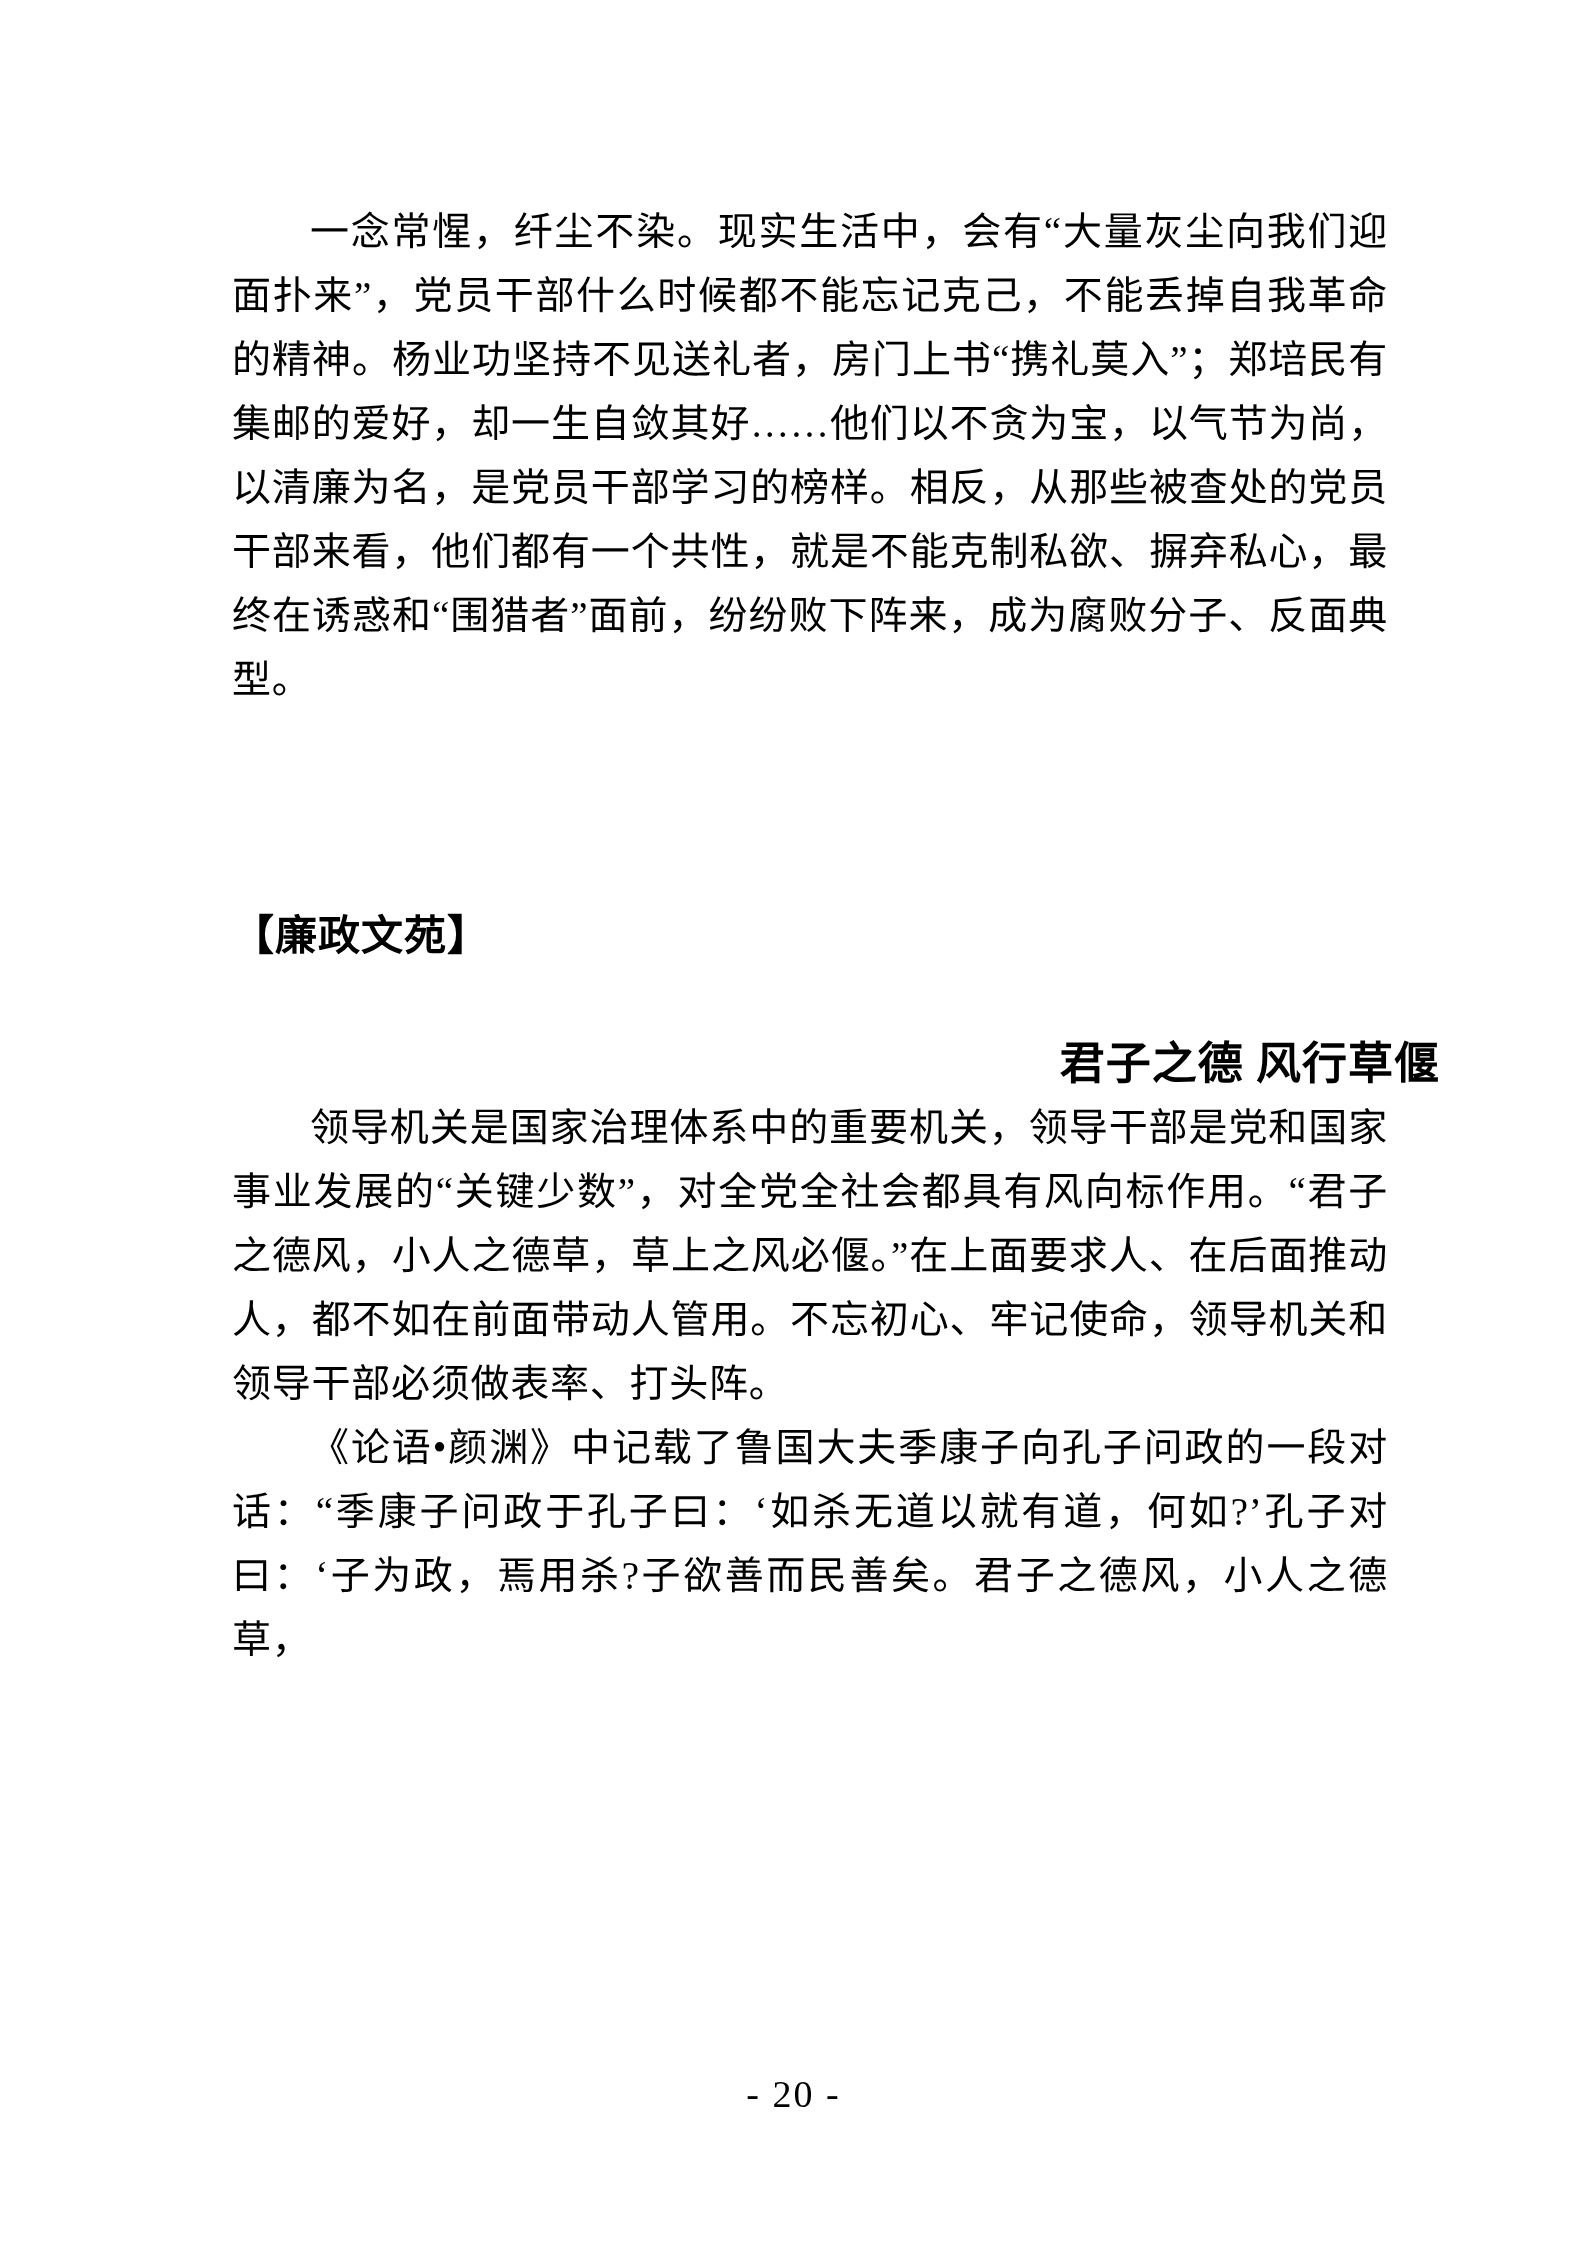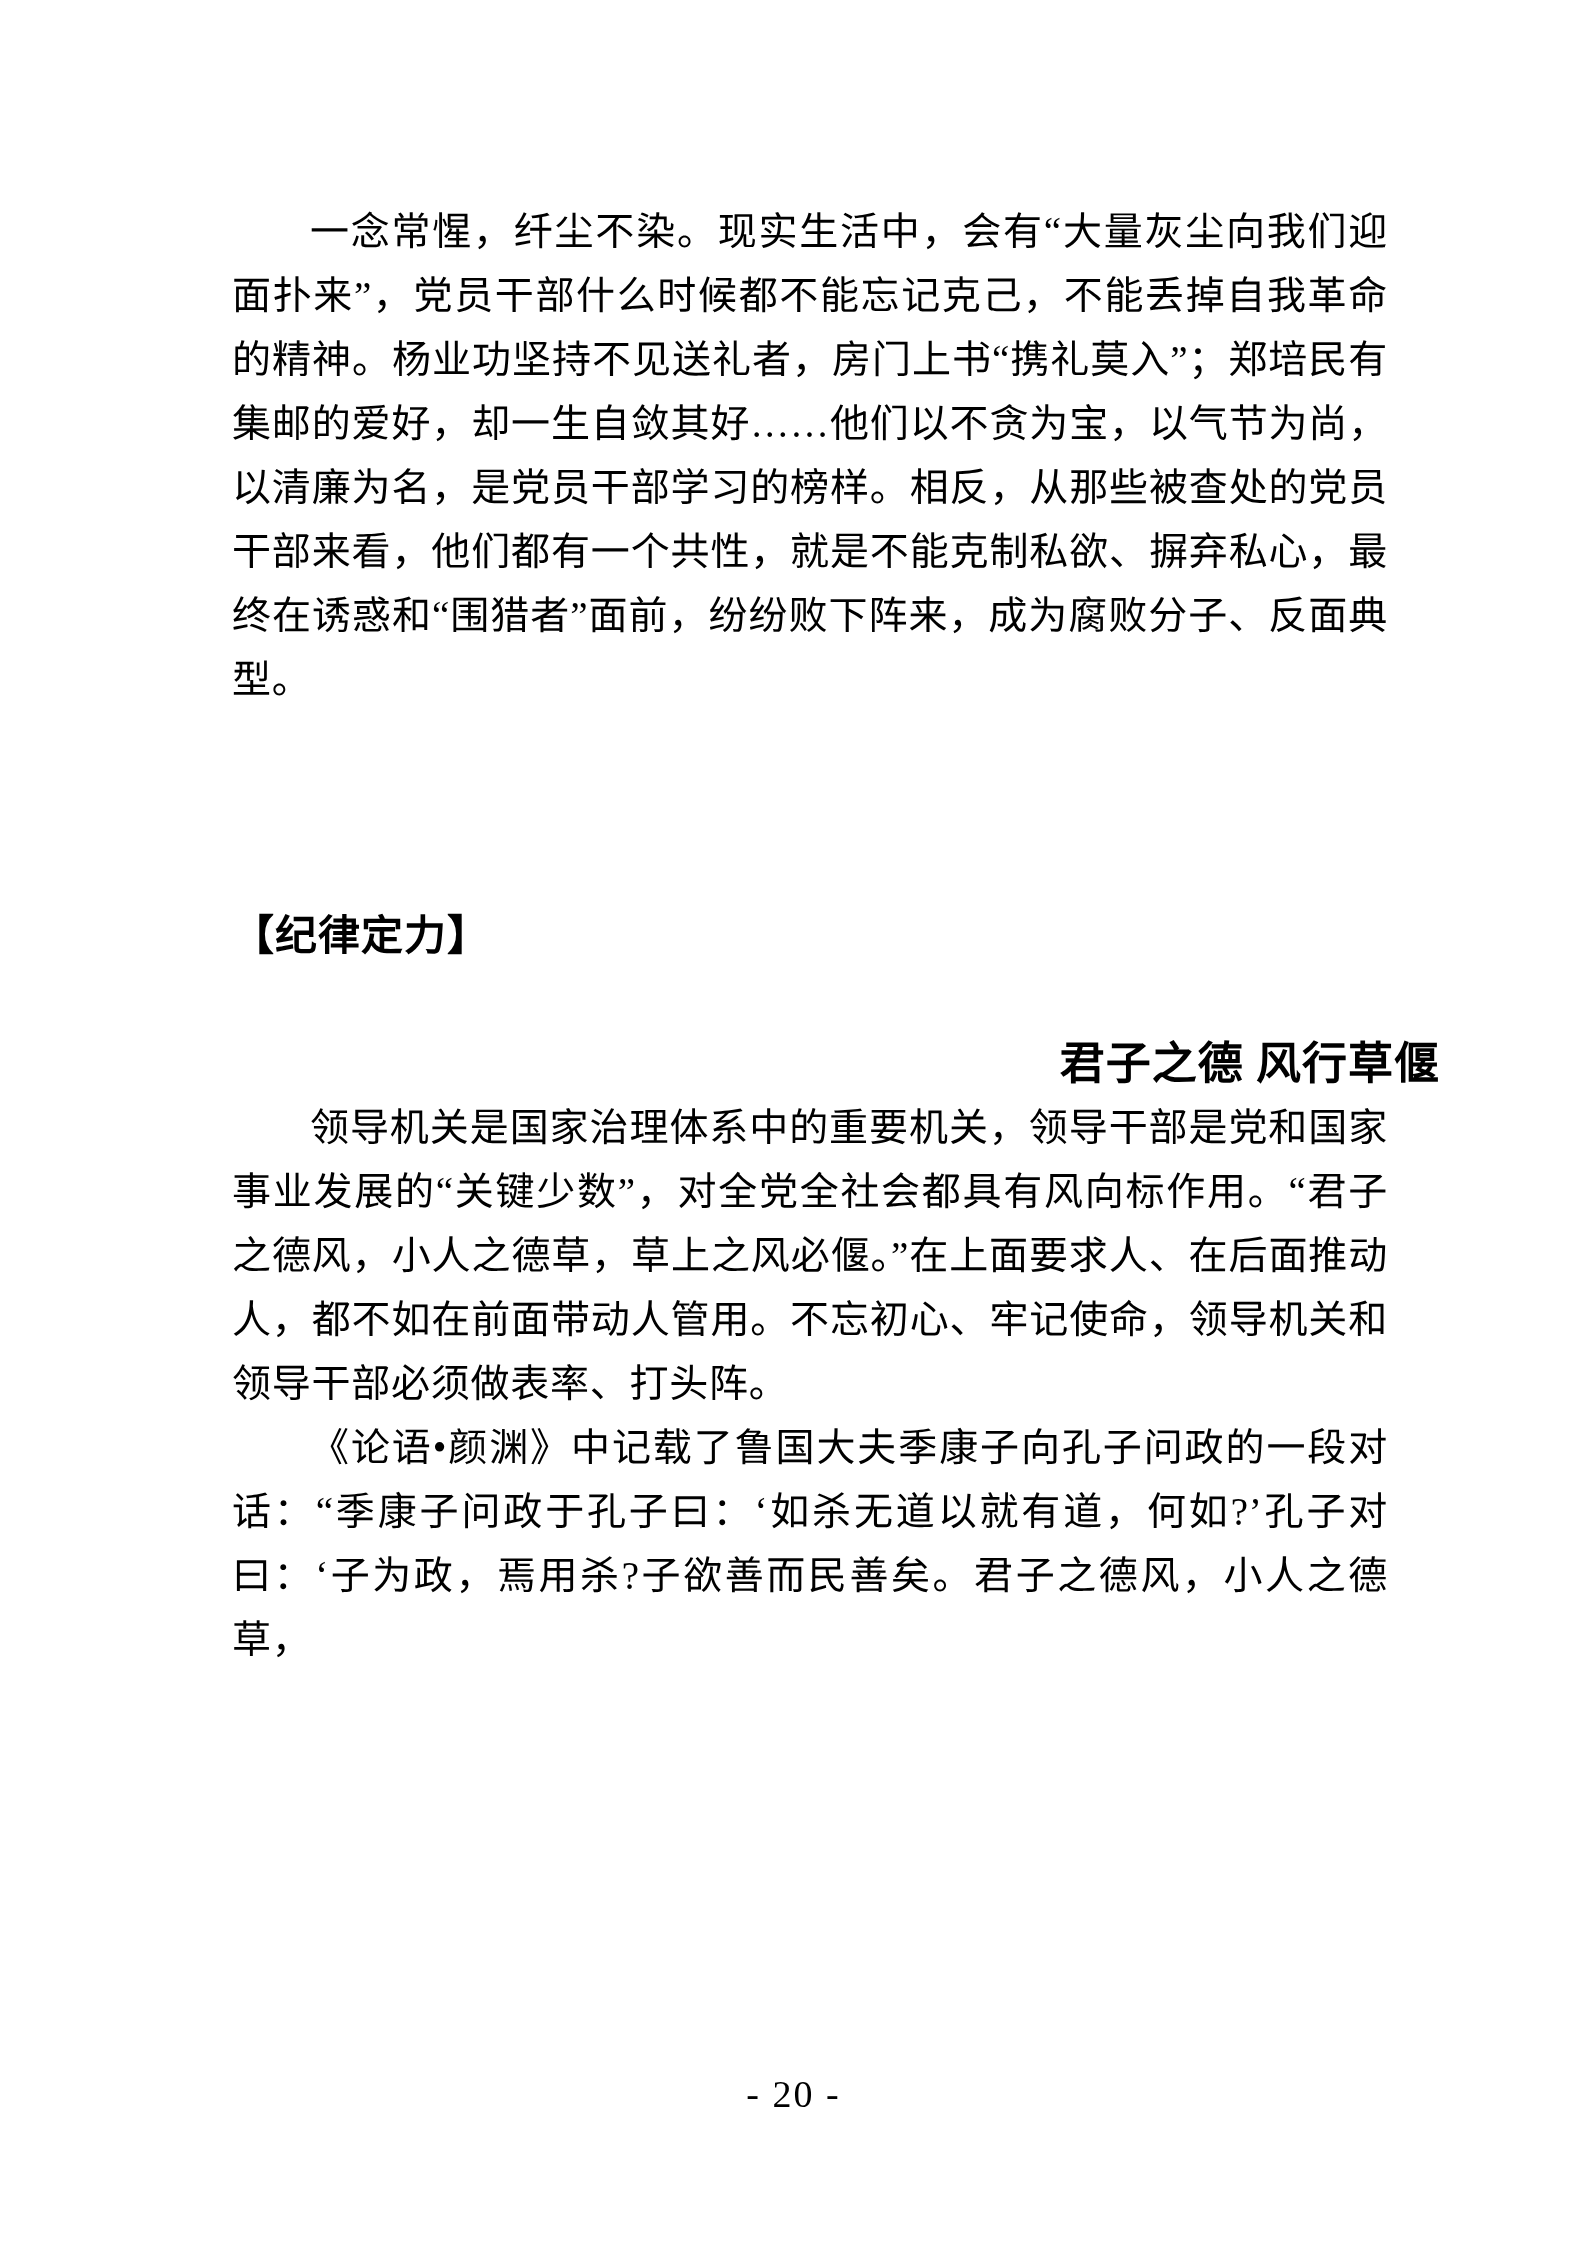--- a/index.html
+++ b/index.html
@@ -68,21 +68,21 @@
 
 <div class="page">
   <div class="textblock">
 
     <div>
         <p class="para indent">一念常惺，纤尘不染。现实生活中，会有“大量灰尘向我们迎面扑来”，党员干部什么时候都不能忘记克己，不能丢掉自我革命的精神。杨业功坚持不见送礼者，房门上书“携礼莫入”；郑培民有集邮的爱好，却一生自敛其好……他们以不贪为宝，以气节为尚，以清廉为名，是党员干部学习的榜样。相反，从那些被查处的党员干部来看，他们都有一个共性，就是不能克制私欲、摒弃私心，最终在诱惑和“围猎者”面前，纷纷败下阵来，成为腐败分子、反面典型。</p>
       </div>
 
     <div class="spacer-3"></div>
 
-    <div class="section-heading">【纪律定力】</div>
+    <div class="section-heading">【廉政文苑】</div>
 
     <div class="spacer-1"></div>
 
     <div class="article-title">君子之德 风行草偃</div>
 
     <div>
         <p class="para indent">领导机关是国家治理体系中的重要机关，领导干部是党和国家事业发展的“关键少数”，对全党全社会都具有风向标作用。“君子之德风，小人之德草，草上之风必偃。”在上面要求人、在后面推动人，都不如在前面带动人管用。不忘初心、牢记使命，领导机关和领导干部必须做表率、打头阵。</p>
         <p class="para indent">《论语•颜渊》中记载了鲁国大夫季康子向孔子问政的一段对话：“季康子问政于孔子曰：‘如杀无道以就有道，何如?’孔子对曰：‘子为政，焉用杀?子欲善而民善矣。君子之德风，小人之德草，</p>
       </div>
 

